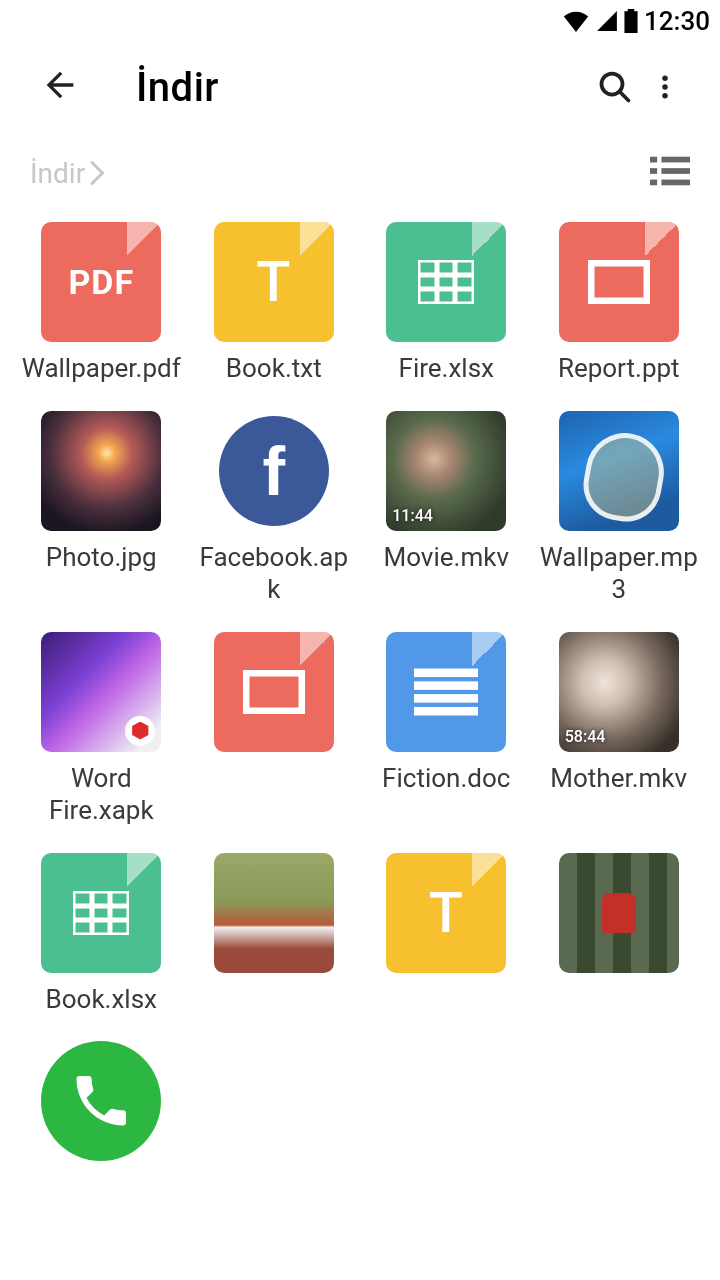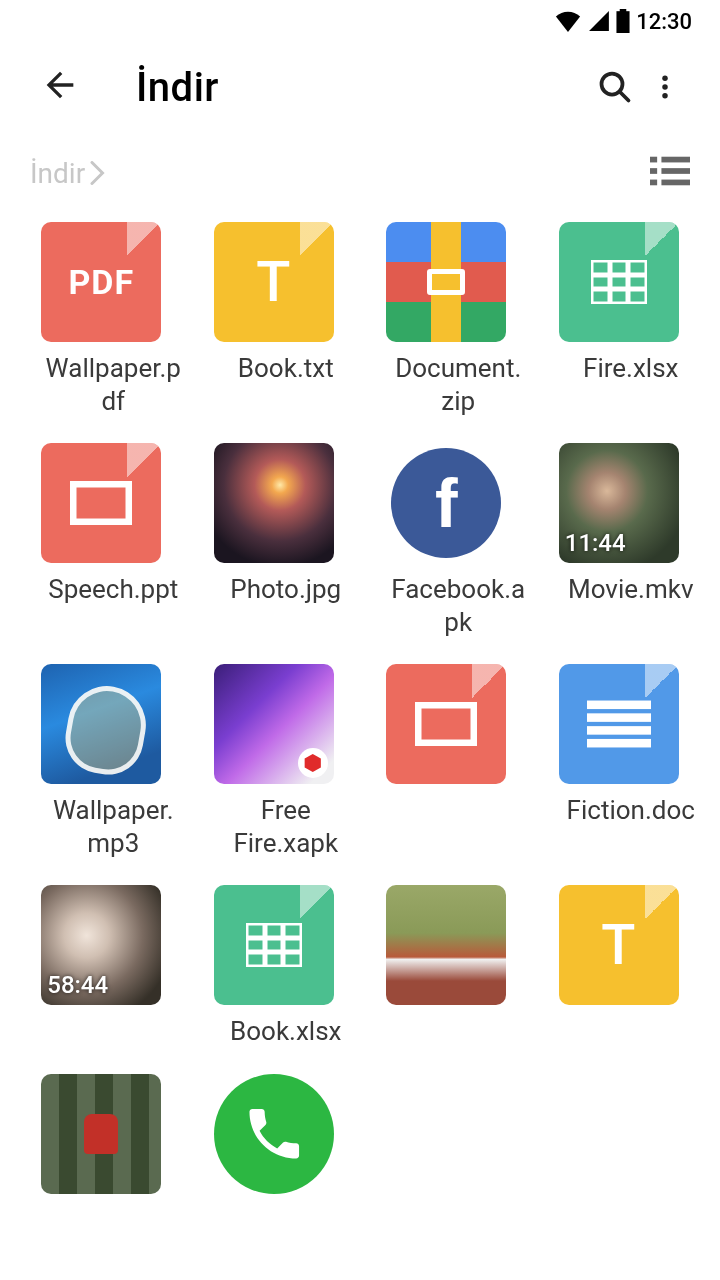--- a/index.html
+++ b/index.html
@@ -9,23 +9,23 @@
     background: #ffffff;
     font-family: -apple-system, Roboto, Arial, sans-serif;
     overflow: hidden;
     position: relative;
   }
   .status-bar {
     height: 42px;
     display: flex;
     justify-content: flex-end;
     align-items: center;
-    padding: 0 28px;
+    padding: 0 10px;
     gap: 6px;
-    font-size: 22px;
+    font-size: 26px;
     font-weight: 500;
   }
   .status-bar svg { display: block; }
   .header {
     height: 90px;
     display: flex;
     align-items: center;
     padding: 0 30px 0 40px;
   }
   .header .title {
@@ -86,28 +86,27 @@
   }
   .file-svg { position: relative; }
   .name {
     margin-top: 10px;
     font-size: 26px;
     color: #3a3a3a;
     text-align: center;
     line-height: 1.25;
     max-width: 160px;
     word-break: break-word;
-    margin-left: 24px;
   }
   .badge {
     position: absolute;
     bottom: 6px;
     left: 6px;
     color: #fff;
-    font-size: 24px;
+    font-size: 16px;
     font-weight: 500;
     text-shadow: 0 0 4px rgba(0,0,0,0.8);
   }
   .zip-bg {
     display: grid;
     grid-template-rows: 1fr 1fr 1fr;
     width:100%; height:100%;
   }
   .zip-bg div:nth-child(1){background:#4c8df0;}
   .zip-bg div:nth-child(2){background:#e15b4e;}
@@ -257,52 +256,40 @@
       <div class="name">Wallpaper.pdf</div>
     </div>
     <div class="item">
       <div class="thumb" style="background:#f6c02e">
         <div class="fold"></div>
         <div class="file-label" style="font-size:56px;font-weight:500">T</div>
       </div>
       <div class="name">Book.txt</div>
     </div>
     <div class="item">
-      <div class="thumb">
-        <div class="zip-bg">
-          <div></div>
-          <div></div>
-          <div></div>
-        </div>
-        <div class="zip-band"></div>
-        <div class="zip-ring"></div>
-      </div>
-      <div class="name">Document.zip</div>
-    </div>
-    <div class="item">
       <div class="thumb" style="background:#4bbf8f">
         <div class="fold"></div>
         <svg class="file-svg" width="56" height="44" viewBox="0 0 56 44">
           <rect x="0" y="0" width="56" height="44" fill="none" stroke="#fff" stroke-width="5"></rect>
           <line x1="0" y1="15" x2="56" y2="15" stroke="#fff" stroke-width="5"></line>
           <line x1="0" y1="29" x2="56" y2="29" stroke="#fff" stroke-width="5"></line>
           <line x1="19" y1="0" x2="19" y2="44" stroke="#fff" stroke-width="5"></line>
           <line x1="37" y1="0" x2="37" y2="44" stroke="#fff" stroke-width="5"></line>
         </svg>
       </div>
       <div class="name">Fire.xlsx</div>
     </div>
     <div class="item">
       <div class="thumb" style="background:#ec6b5e">
         <div class="fold"></div>
         <svg class="file-svg" width="62" height="44" viewBox="0 0 62 44">
           <rect x="3" y="3" width="56" height="38" fill="none" stroke="#fff" stroke-width="7"></rect>
         </svg>
       </div>
-      <div class="name">Speech.ppt</div>
+      <div class="name">Report.ppt</div>
     </div>
     <div class="item">
       <div class="thumb">
         <div class="photo-sparkler"></div>
       </div>
       <div class="name">Photo.jpg</div>
     </div>
     <div class="item">
       <div class="thumb" style="background:transparent">
         <div class="fb-circle">f</div>
@@ -321,21 +308,21 @@
       <div class="thumb">
         <div class="photo-ringtone"></div>
       </div>
       <div class="name">Wallpaper.mp3</div>
     </div>
     <div class="item">
       <div class="thumb">
         <div class="photo-freefire"></div>
         <div class="ff-badge"></div>
       </div>
-      <div class="name">Free Fire.xapk</div>
+      <div class="name">Word Fire.xapk</div>
     </div>
     <div class="item">
       <div class="thumb" style="background:#ec6b5e">
         <div class="fold"></div>
         <svg class="file-svg" width="62" height="44" viewBox="0 0 62 44">
           <rect x="3" y="3" width="56" height="38" fill="none" stroke="#fff" stroke-width="7"></rect>
         </svg>
       </div>
     </div>
     <div class="item">
@@ -349,20 +336,21 @@
         </svg>
       </div>
       <div class="name">Fiction.doc</div>
     </div>
     <div class="item">
       <div class="thumb">
         <div class="photo-mother">
           <div class="badge">58:44</div>
         </div>
       </div>
+      <div class="name">Mother.mkv</div>
     </div>
     <div class="item">
       <div class="thumb" style="background:#4bbf8f">
         <div class="fold"></div>
         <svg class="file-svg" width="56" height="44" viewBox="0 0 56 44">
           <rect x="0" y="0" width="56" height="44" fill="none" stroke="#fff" stroke-width="5"></rect>
           <line x1="0" y1="15" x2="56" y2="15" stroke="#fff" stroke-width="5"></line>
           <line x1="0" y1="29" x2="56" y2="29" stroke="#fff" stroke-width="5"></line>
           <line x1="19" y1="0" x2="19" y2="44" stroke="#fff" stroke-width="5"></line>
           <line x1="37" y1="0" x2="37" y2="44" stroke="#fff" stroke-width="5"></line>

